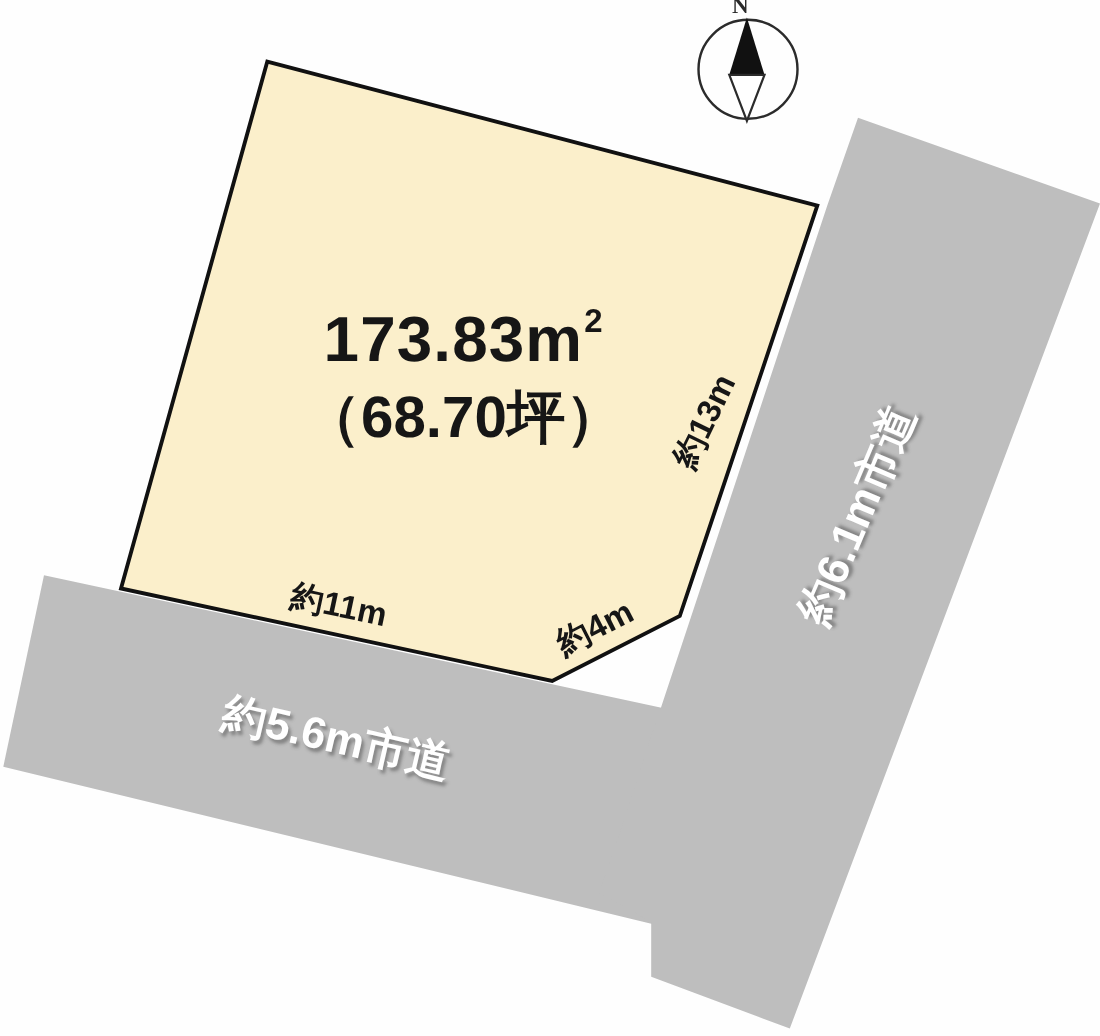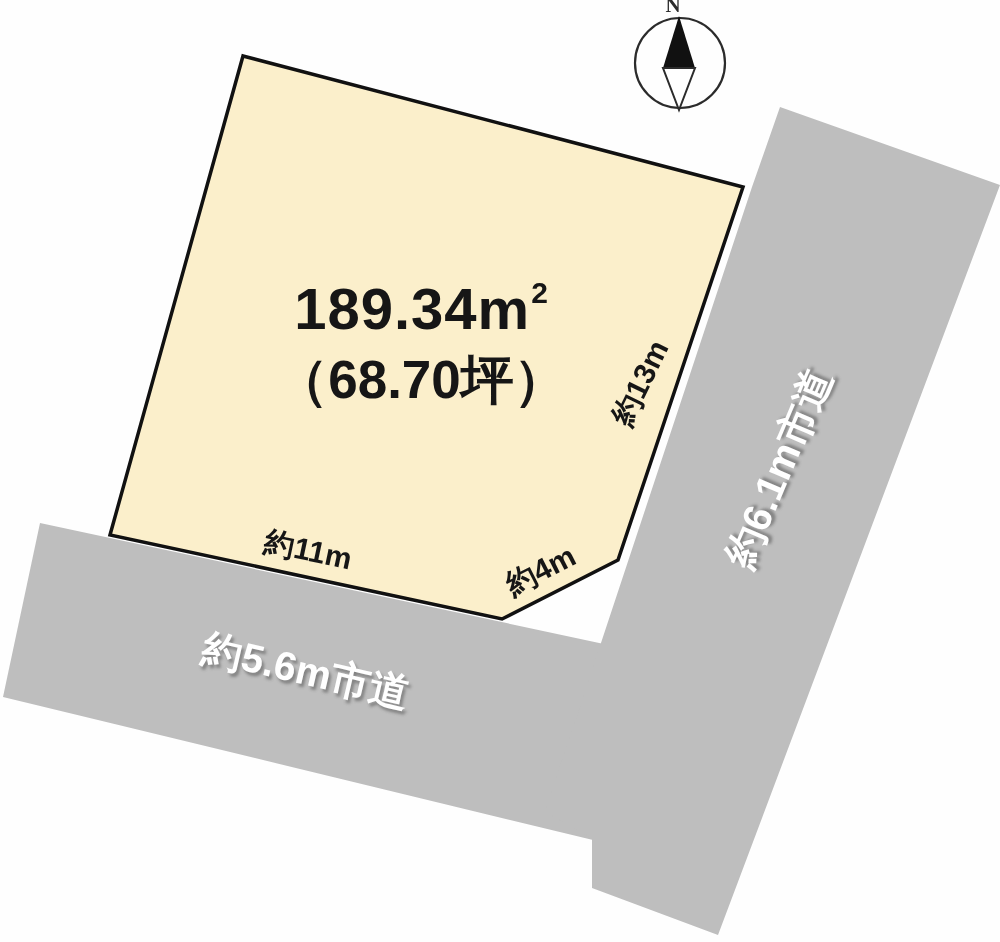--- a/index.html
+++ b/index.html
@@ -88,21 +88,21 @@
     <polygon points="243,56 743,187 618,560 502,619 110,535" stroke-width="3.5" stroke-linejoin="miter" stroke="#111111" fill="#FBEFCB"></polygon>
 
     <g>
       <circle cx="680" cy="63" r="45" fill="none" stroke-width="2.2" stroke="#2b2b2b"></circle>
       <polygon points="679,16 663,68 695,68" fill="#111111"></polygon>
       <polygon points="663,68 695,68 679,110" fill="#ffffff" stroke-width="2" stroke="#2b2b2b"></polygon>
     </g>
   </svg>
 
   <div class="label area-label">
-    <div class="area-line1"><span>189.34m</span><sup>2</sup></div>
+    <div class="area-line1"><span>173.83m</span><sup>2</sup></div>
     <div class="area-line2">（68.70坪）</div>
   </div>
 
   <div class="label dim dim-right">約13m</div>
   <div class="label dim dim-bottom">約11m</div>
   <div class="label dim dim-corner">約4m</div>
 
   <div class="label road-label road-label-bottom">約5.6m市道</div>
   <div class="label road-label road-label-right">約6.1m市道</div>
 

